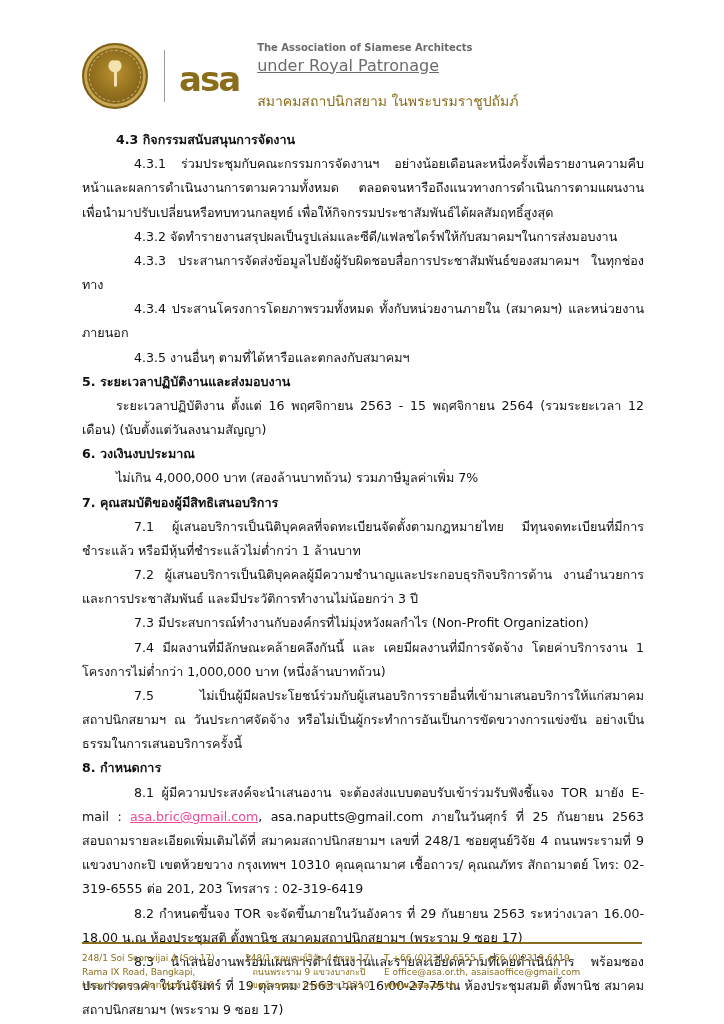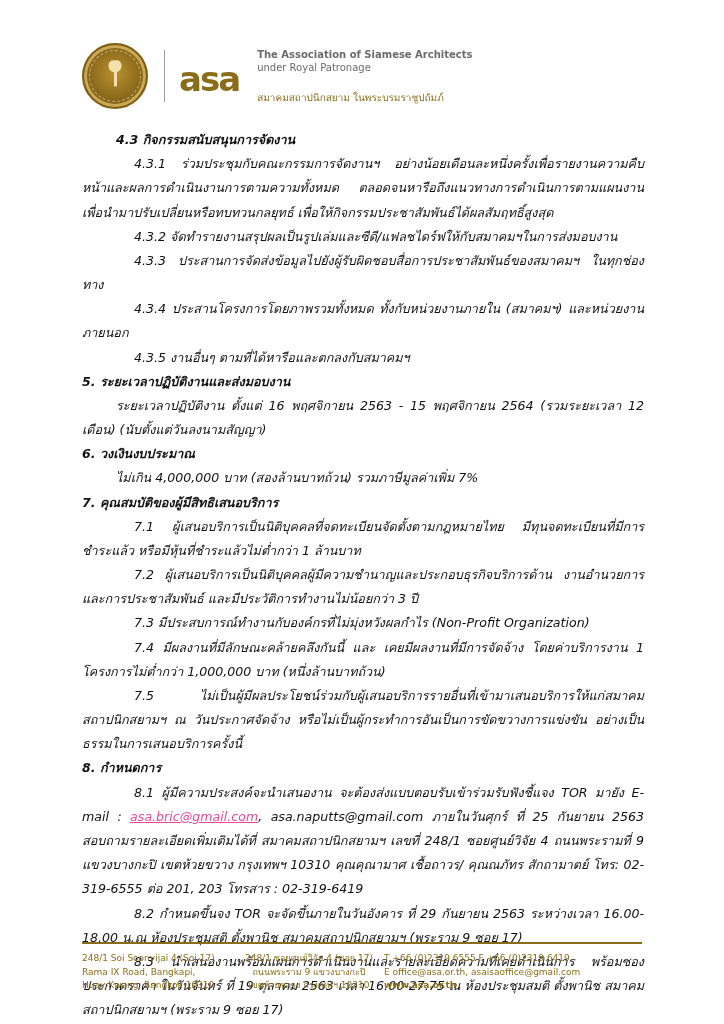--- a/index.html
+++ b/index.html
@@ -79,43 +79,43 @@
   }
   .org-block {
     line-height: 1.35;
   }
   .org-en1 {
     font-size: 10px;
     font-weight: 700;
     color: #6b6b6b;
   }
   .org-en2 {
-    font-size: 10px;
+    font-size: 16px;
     color: #6b6b6b;
+    text-decoration: underline;
   }
   .org-th {
-    font-size: 10px;
+    font-size: 14px;
     color: #8a6d1b;
     margin-top: 16px;
   }
 
   
   .content {
     position: absolute;
     top: 128px;
     left: 82px;
     width: 562px;
     font-size: 12.6px;
     line-height: 1.92;
     text-align: justify;
     color: #111;
   }
   .content p {
     margin: 0 0 0 0;
-    font-style: italic;
   }
   .h-sec {
     font-weight: 700;
     margin-top: 11px;
     margin-bottom: 1px;
   }
   .ind1 { text-indent: 34px; }
   .ind2 { text-indent: 52px; }
   .gap-s { margin-top: 6px; }
   .link {

